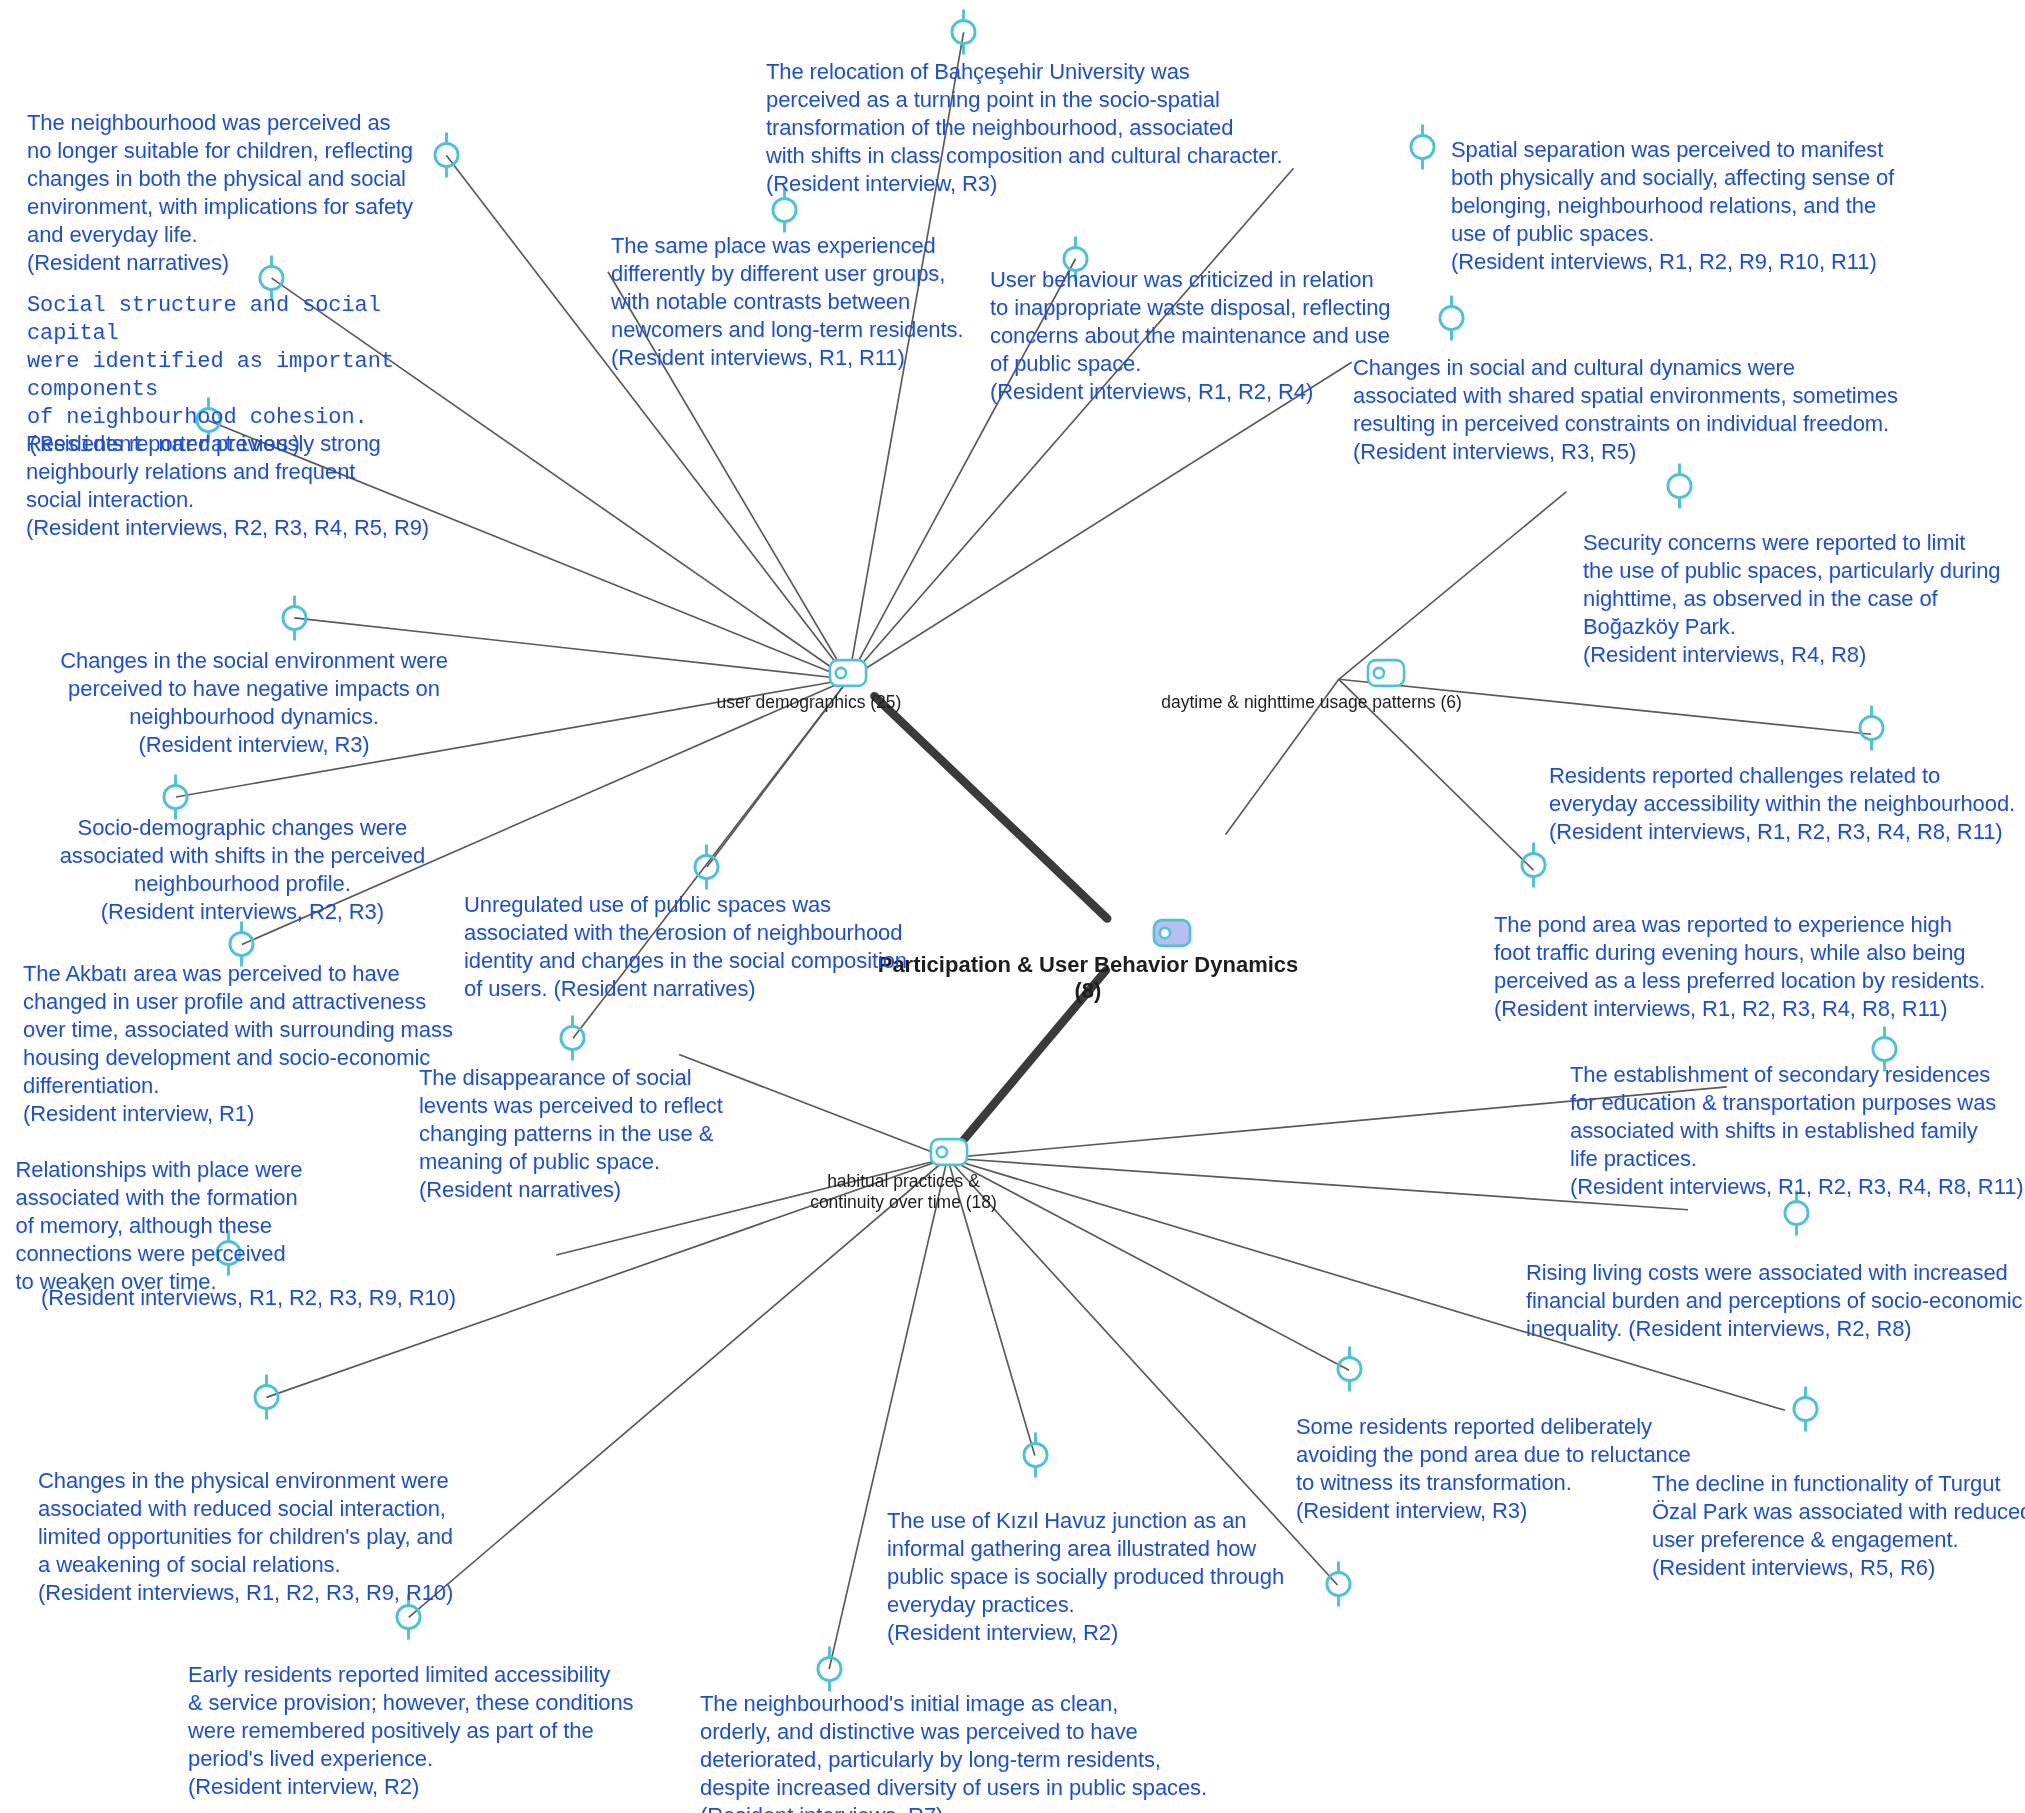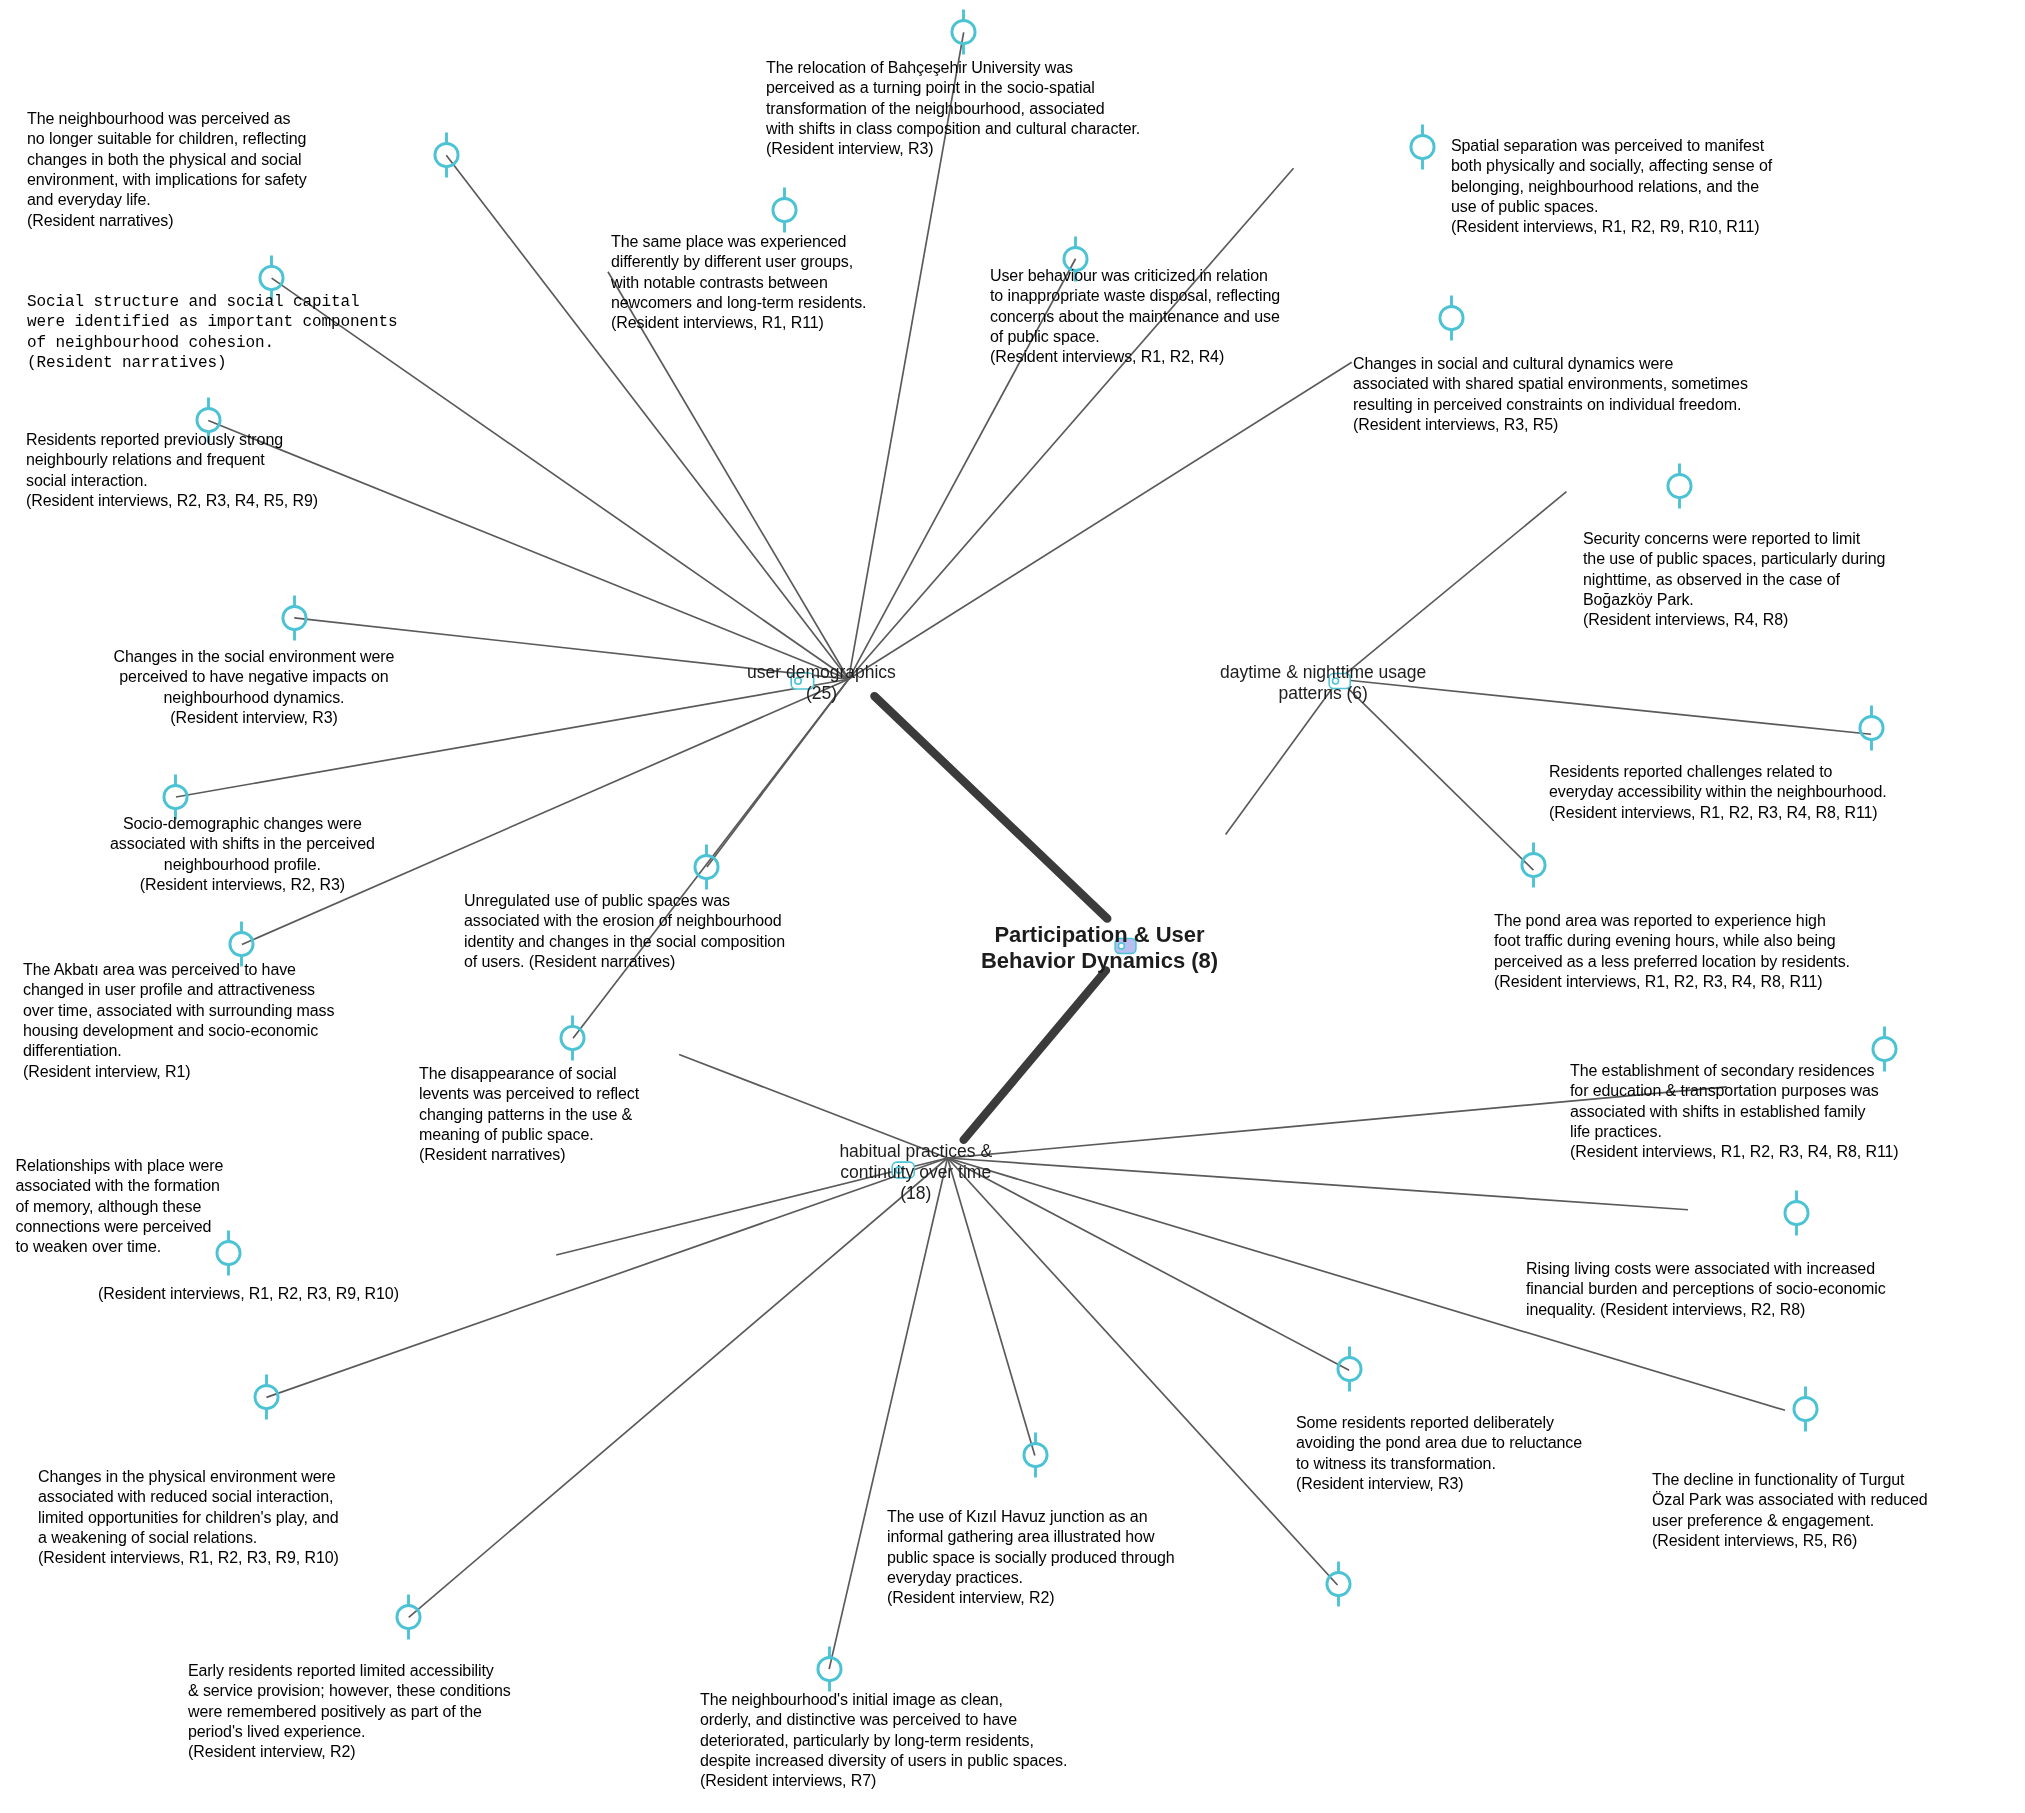--- a/index.html
+++ b/index.html
@@ -15,23 +15,23 @@
   #edges{
     position:absolute;
     left:0;top:0;
     width:2025px;
     height:1814px;
     pointer-events:none;
   }
   
   .quote{
     position:absolute;
-    font-size:16px;
+    font-size:22px;
     line-height:1.27;
-    color:#000000;
+    color:#1d4ed8;
     white-space:pre-line;
     letter-spacing:-0.1px;
   }
   .quote.w620{width:401px;}
   .quote.w660{width:427px;}
   .quote.w700{width:453px;text-align:center;}
   .quote.w740{width:479px;}
   .quote.w780{width:505px;}
   .quote.w820{width:530px;}
   .quote.w880{width:569px;}
@@ -39,20 +39,21 @@
   
   .qicon{
     position:absolute;
     width:27px;
     height:48px;
   }
   
   .codenode{
     position:absolute;
     display:flex;
+    flex-direction:column;
     align-items:center;
   }
   .codeicon{
     width:40px;
     height:30px;
   }
   .codelabel{
     margin-top:3.9px;
     font-size:17.5px;
     line-height:1.2;

